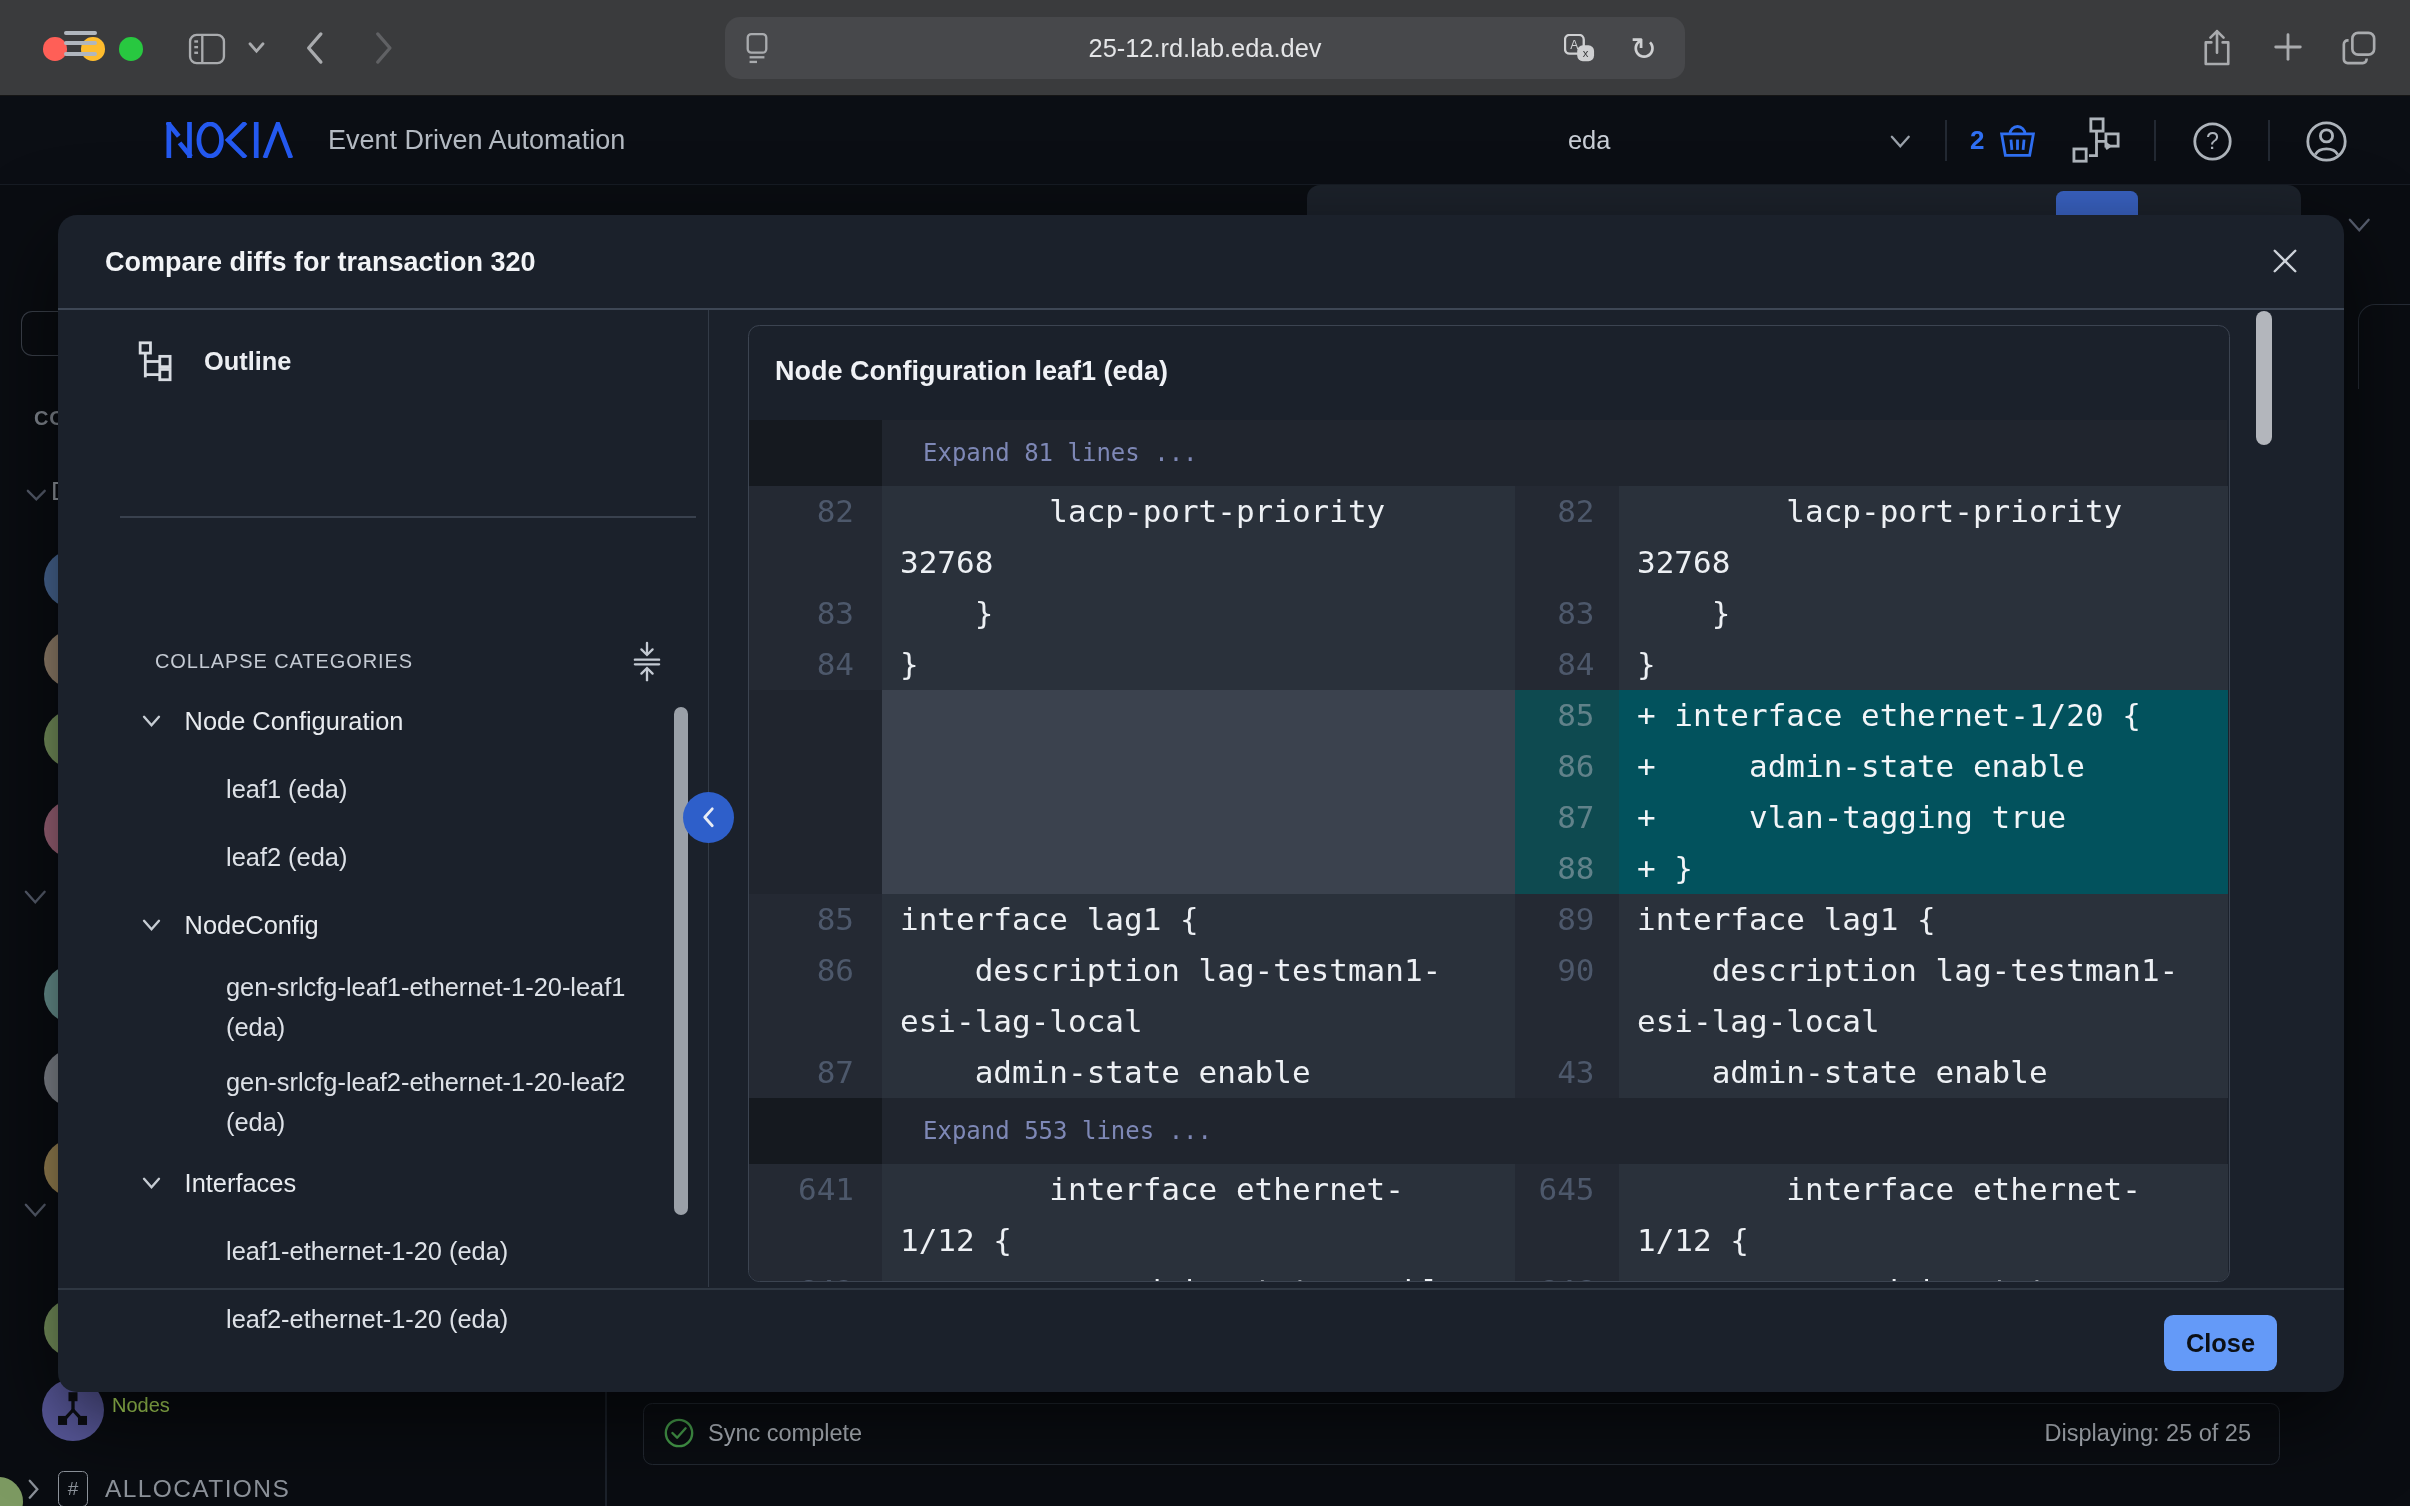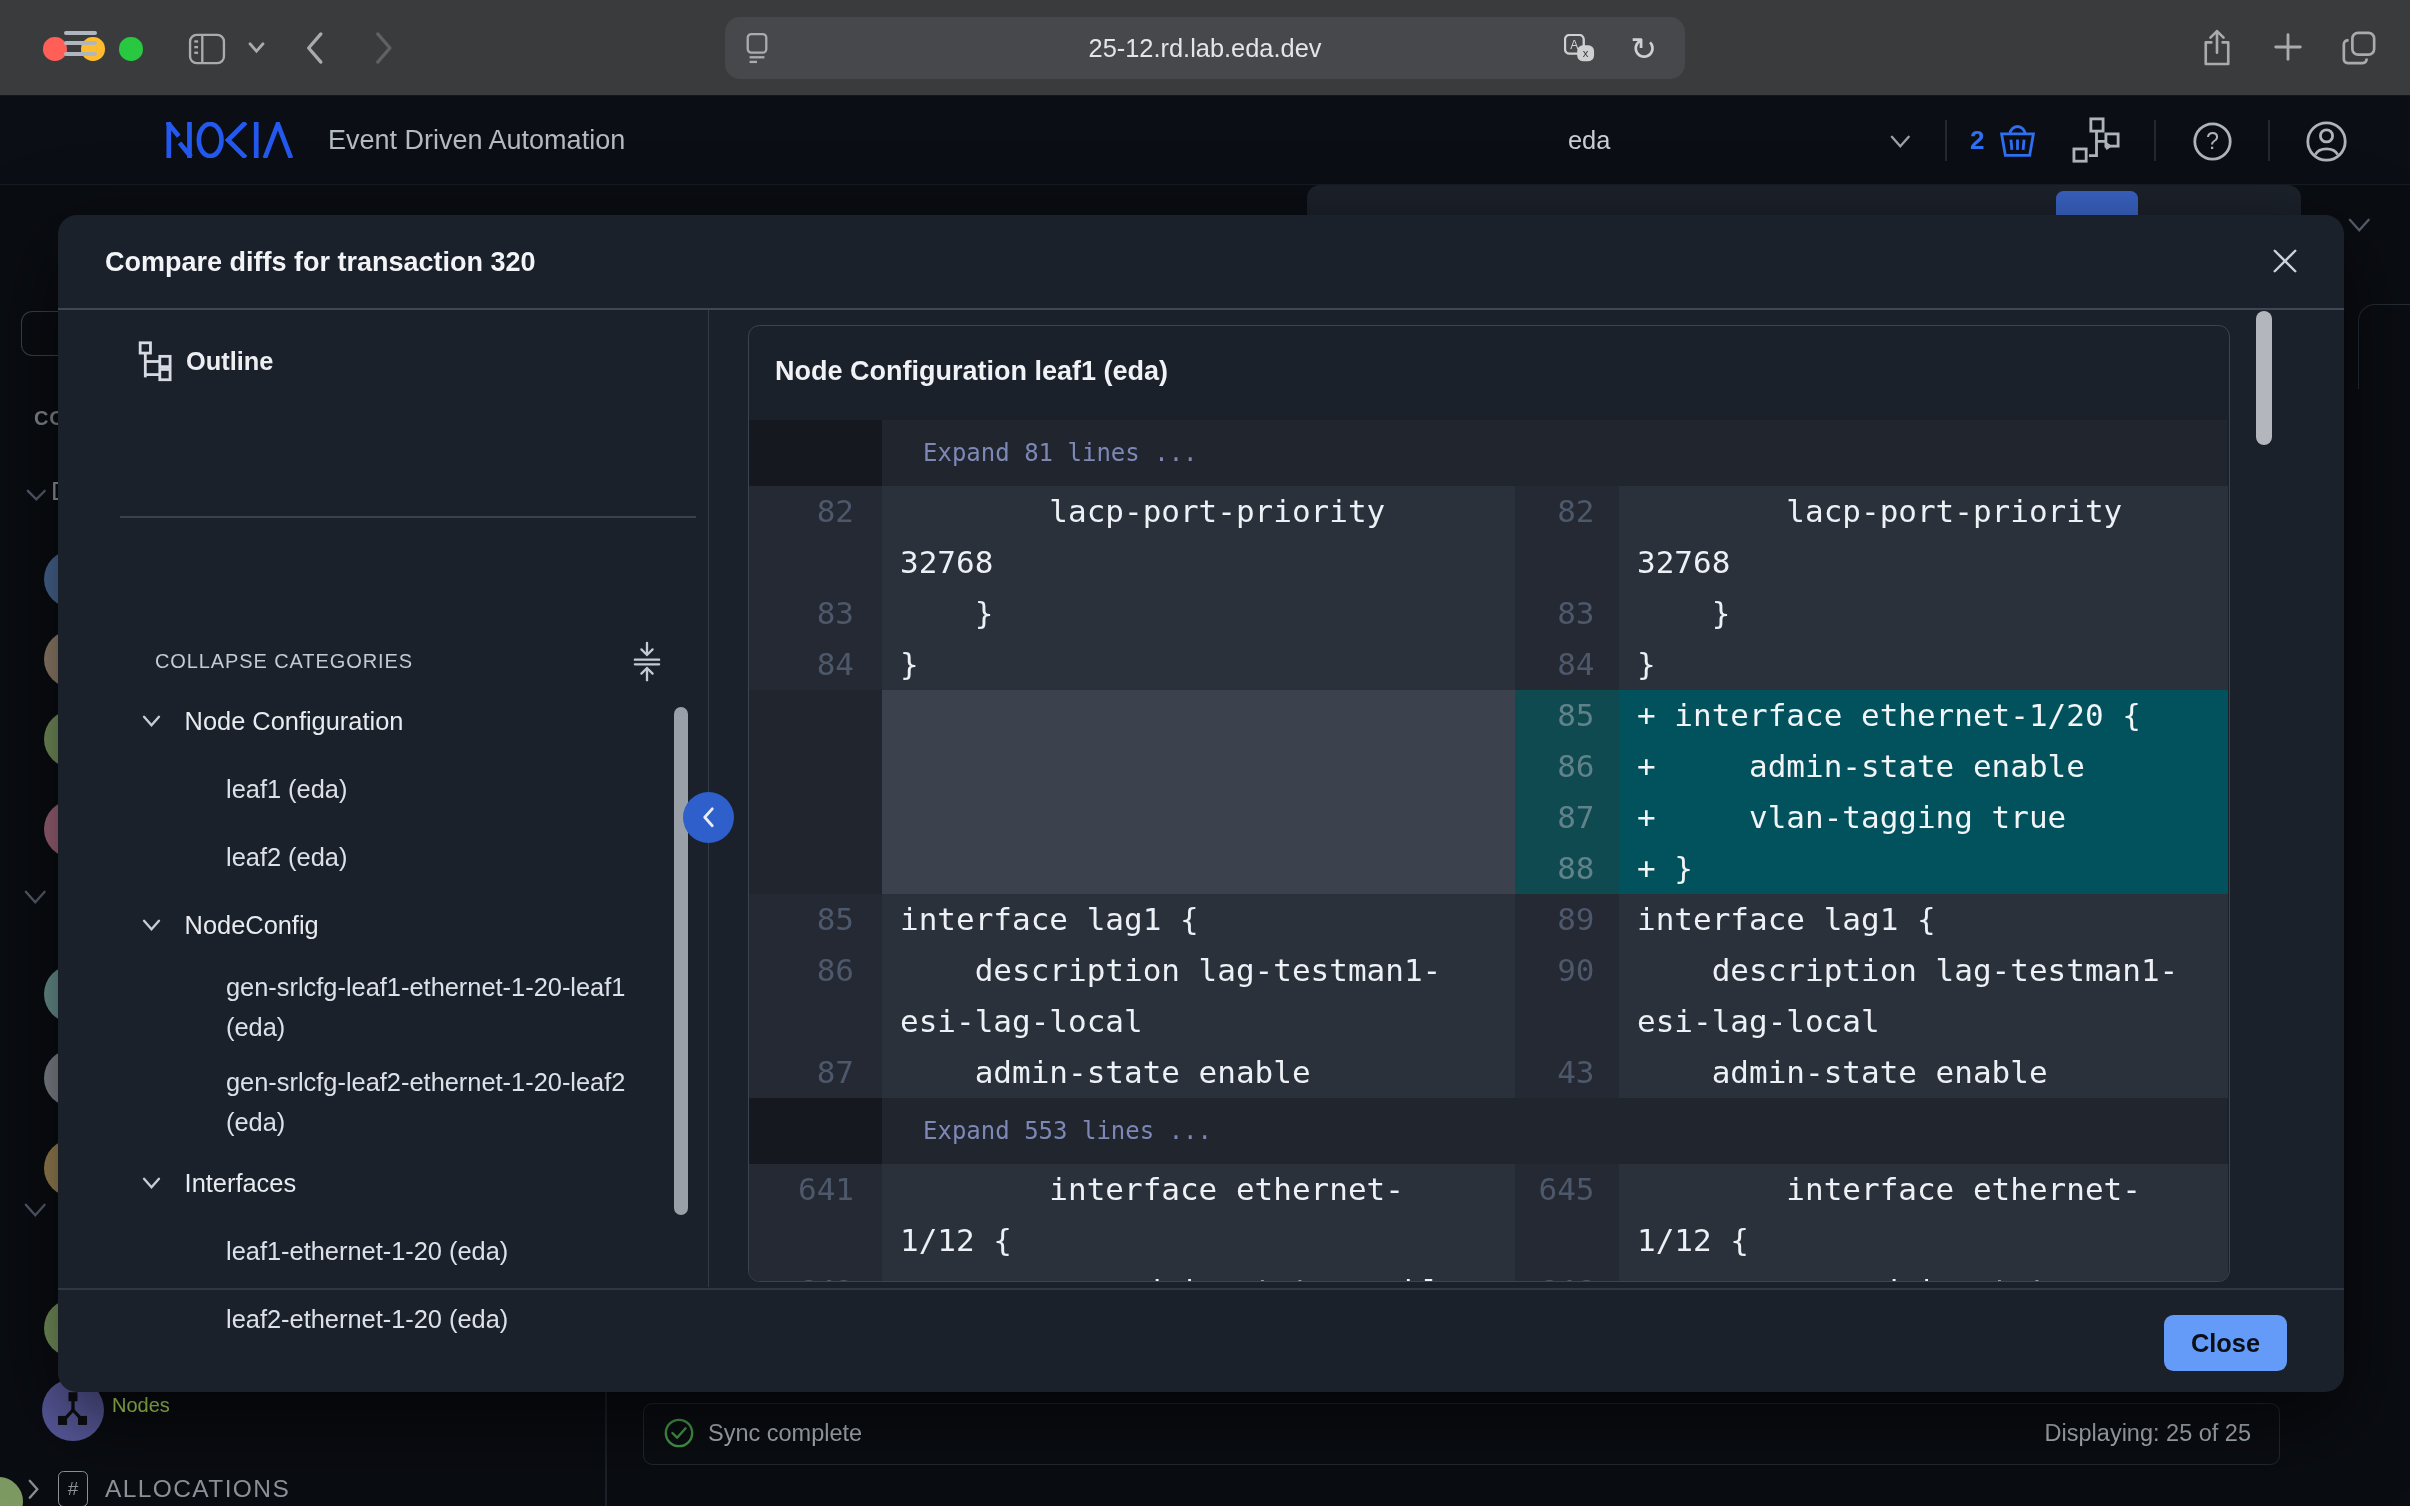--- a/index.html
+++ b/index.html
@@ -47,21 +47,21 @@
   .bg-vline { position:absolute; left:605px; top:1207px; width:1.9px; height:115px; background:#1c222b; }
 
   
   .modal { position:absolute; left:58px; top:215px; width:2286px; height:1177px; background:#1b212b; border-radius:19px; box-shadow:0 28px 85px rgba(0,0,0,.65); z-index:5; }
   .modal-title { position:absolute; left:47px; top:32px; font-size:27px; font-weight:bold; color:#f2f4f7; }
   .modal-close { position:absolute; left:2207px; top:26px; width:40px; height:40px; display:flex; align-items:center; justify-content:center; color:#cdd2d9; cursor:pointer; }
   .modal-hdiv { position:absolute; left:0; top:93px; width:2286px; height:1.9px; background:#3e4755; }
   .modal-fdiv { position:absolute; left:0; top:1073px; width:2286px; height:1.9px; background:#2f3742; }
 
   .sidebar { position:absolute; left:0; top:95px; width:651px; height:977px; border-right:1.9px solid #333b47; }
-  .outline-head { position:absolute; left:79px; top:30px; display:flex; align-items:center; gap:9px; color:#eceef2; }
+  .outline-head { position:absolute; left:79px; top:30px; display:flex; align-items:center; gap:27px; color:#eceef2; }
   .outline-title { font-size:25.4px; font-weight:bold; }
   .sb-div { position:absolute; left:62px; top:206px; width:576px; height:1.9px; background:#39414e; }
   .search-box { position:absolute; left:62px; top:232px; width:576px; height:73px; border:1.9px solid #49525f; border-radius:13px; background:transparent; display:flex; align-items:center; gap:19px; padding:0 21px; }
   .search-box input { background:transparent; border:none; outline:none; color:#dfe3e9; font-size:26px; width:452px; font-family:"Liberation Sans",sans-serif; }
   .search-box input::placeholder { color:#99a1ad; }
   .collapse-row { position:absolute; left:97px; top:331px; width:508px; height:41px; display:flex; align-items:center; justify-content:space-between;gap:10px; }
   .collapse-label { font-size:20px; letter-spacing:0.9px; color:#c4cad3; }
   .tree { position:absolute; left:0; top:377px; width:621px; height:680px; overflow:hidden; }
   .tree-row { display:flex; align-items:center; min-height:68px; color:#e8ebef; font-size:25.4px; cursor:pointer; }
   .tree-row.cat { padding-left:83px; gap:22.6px; }
@@ -83,21 +83,21 @@
   .drow.added .dg.l { background:#20252e; }
   .drow.added .dcode.l { background:#3b424e; }
   .drow.added .dg.r { background:#0e4a50; color:#61828a; }
   .drow.added .dcode.r { background:#02525d; color:#f2f5f8; }
   .drow.expand { height:66px; }
   .expg { width:133px; flex:none; background:#15191f; }
   .expbody { flex:1; background:#20252e; display:flex; align-items:center; padding-left:41px; }
   .explink { font-family:"DejaVu Sans Mono",monospace; font-size:24px; color:#7e88b6; cursor:pointer; }
   .modal-sb { position:absolute; left:2198px; top:96px; width:16px; height:134px; background:#b3b6bc; border-radius:8.5px; }
 
-  .close-btn { position:absolute; left:2106px; top:1100px; width:123px; height:56px; background:#649af8; border:none; border-radius:9.4px; font-family:"Liberation Sans",sans-serif; font-size:25.4px; font-weight:bold; color:#0c1016; cursor:pointer; }
+  .close-btn { position:absolute; left:2106px; top:1100px; width:113px; height:56px; background:#649af8; border:none; border-radius:9.4px; font-family:"Liberation Sans",sans-serif; font-size:25.4px; font-weight:bold; color:#0c1016; cursor:pointer; }
 
   svg { display:block; }
 </style>
 </head>
 <body>
 
 <div class="chrome">
   <span class="tl" style="left:43px;background:#ff5f57"></span>
   <span class="tl" style="left:81px;background:#febc2e"></span>
   <span class="tl" style="left:119px;background:#28c840"></span>

